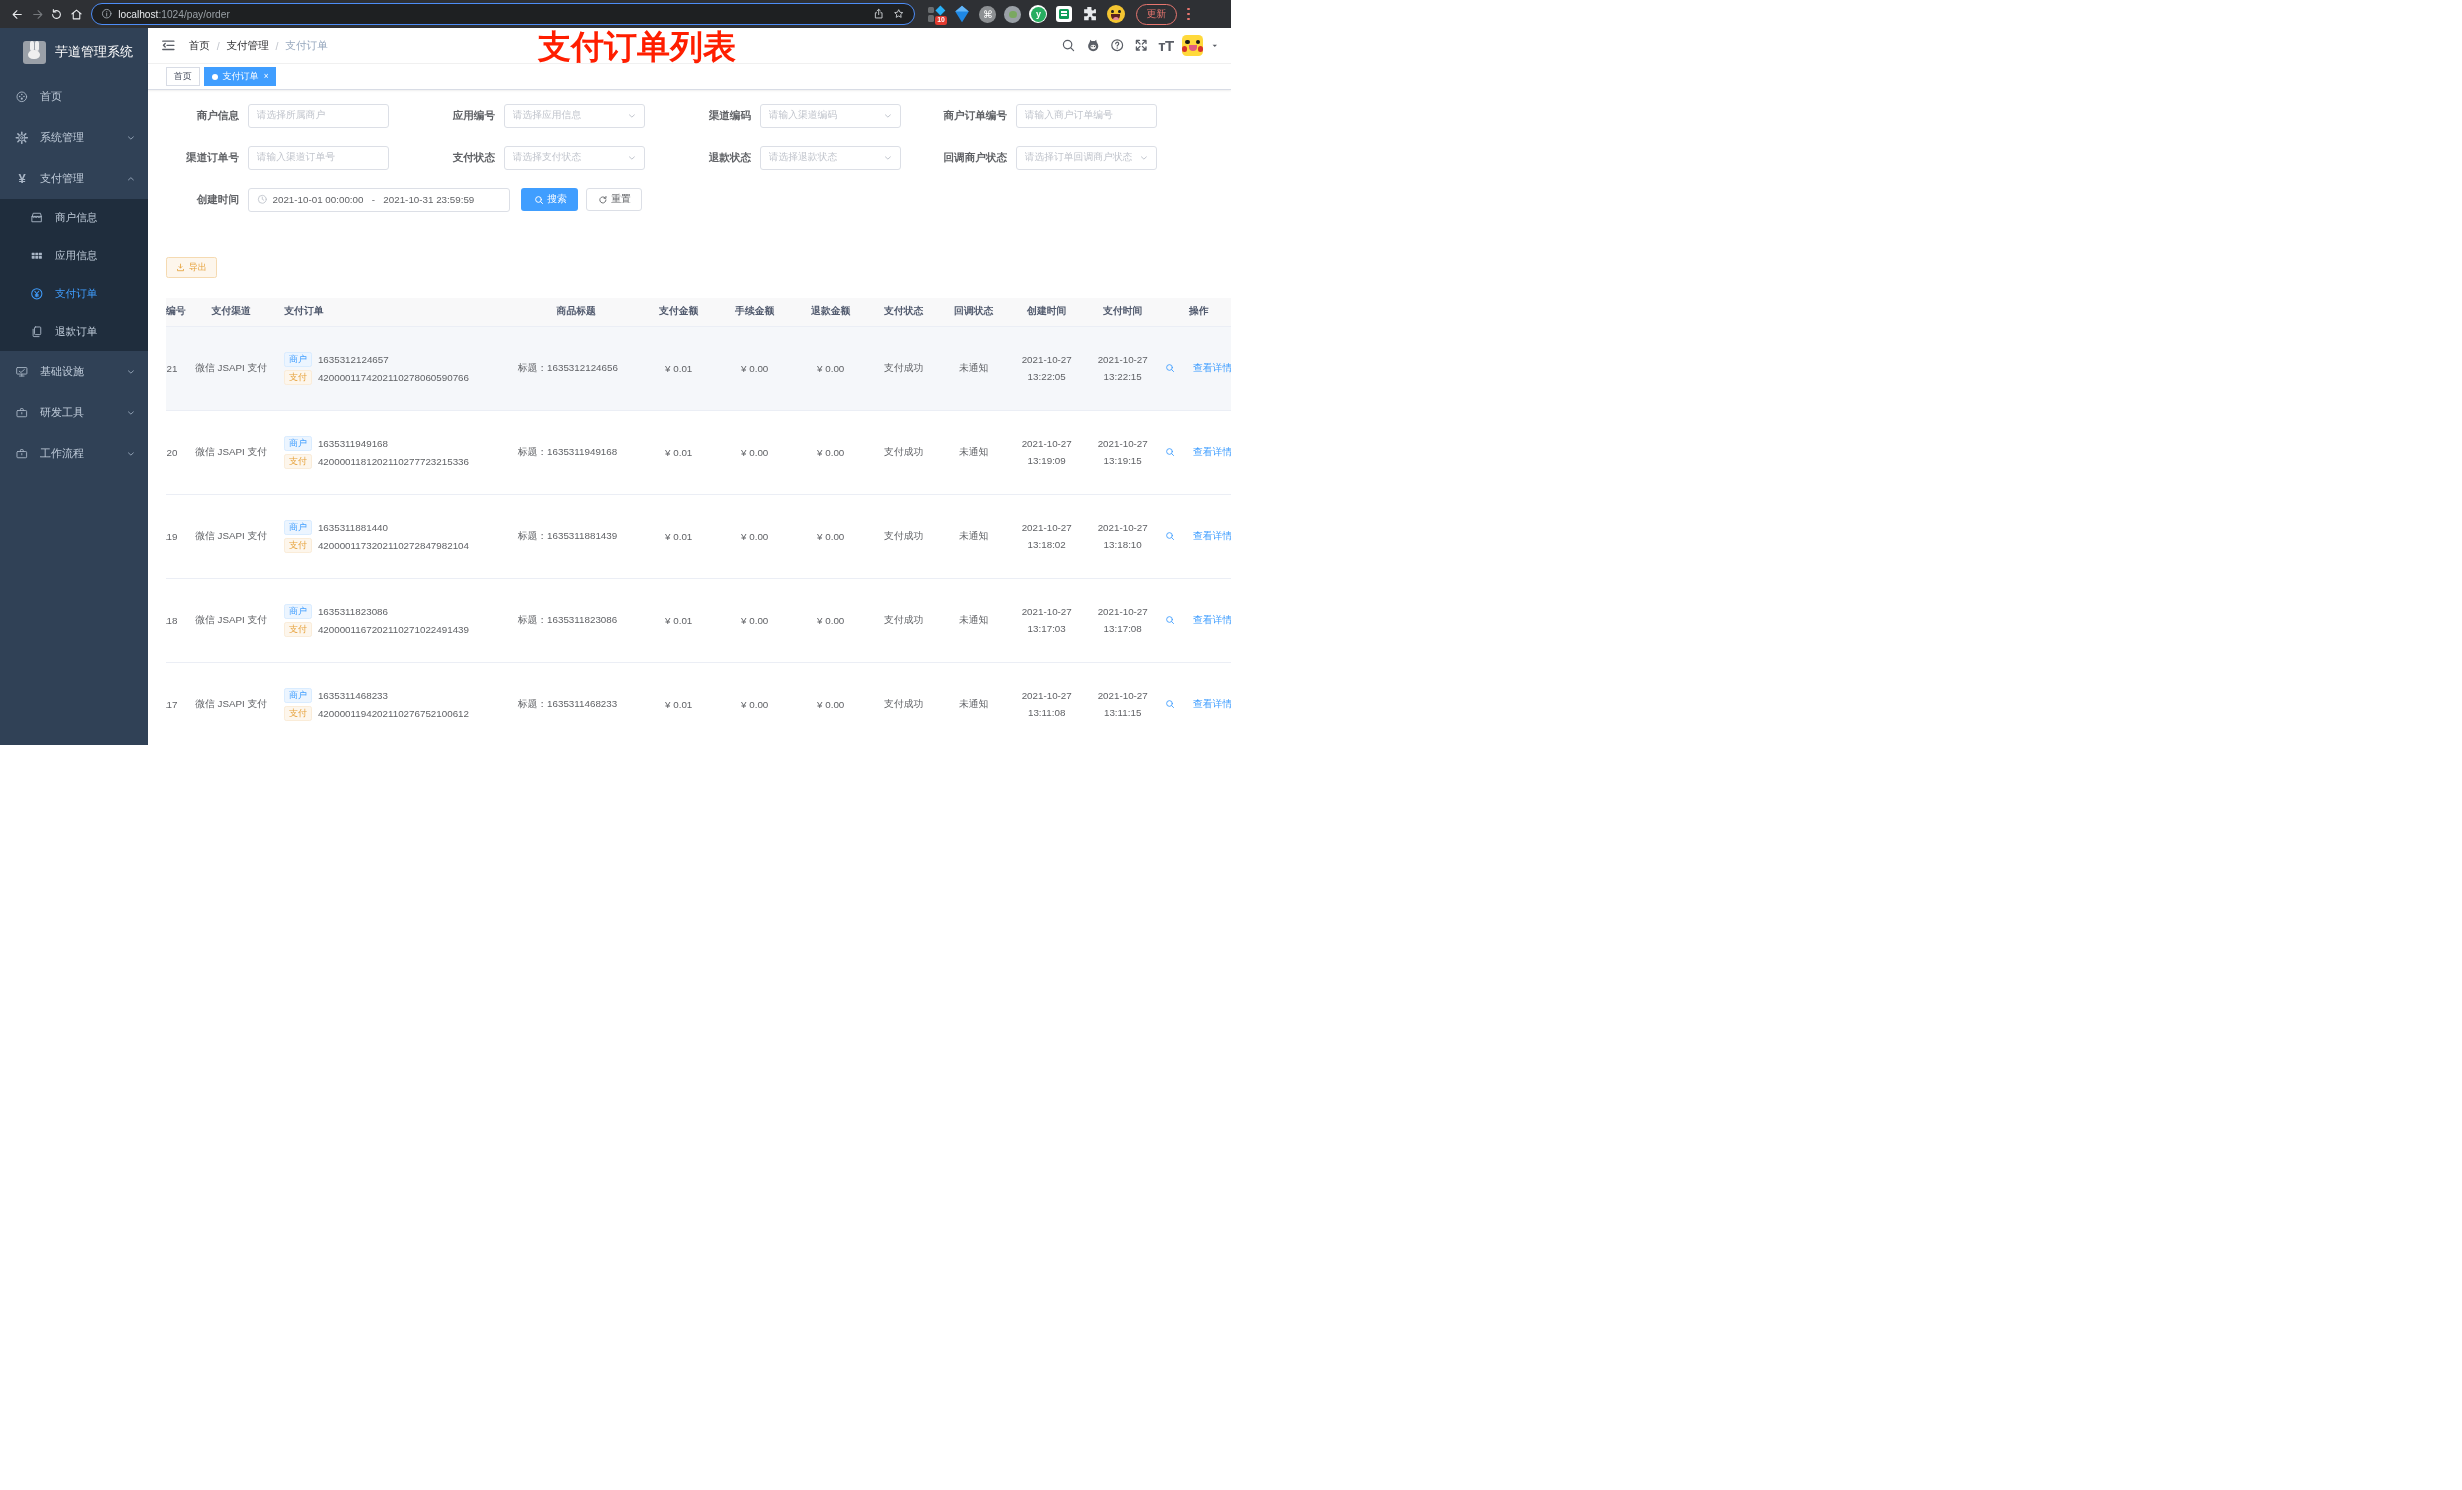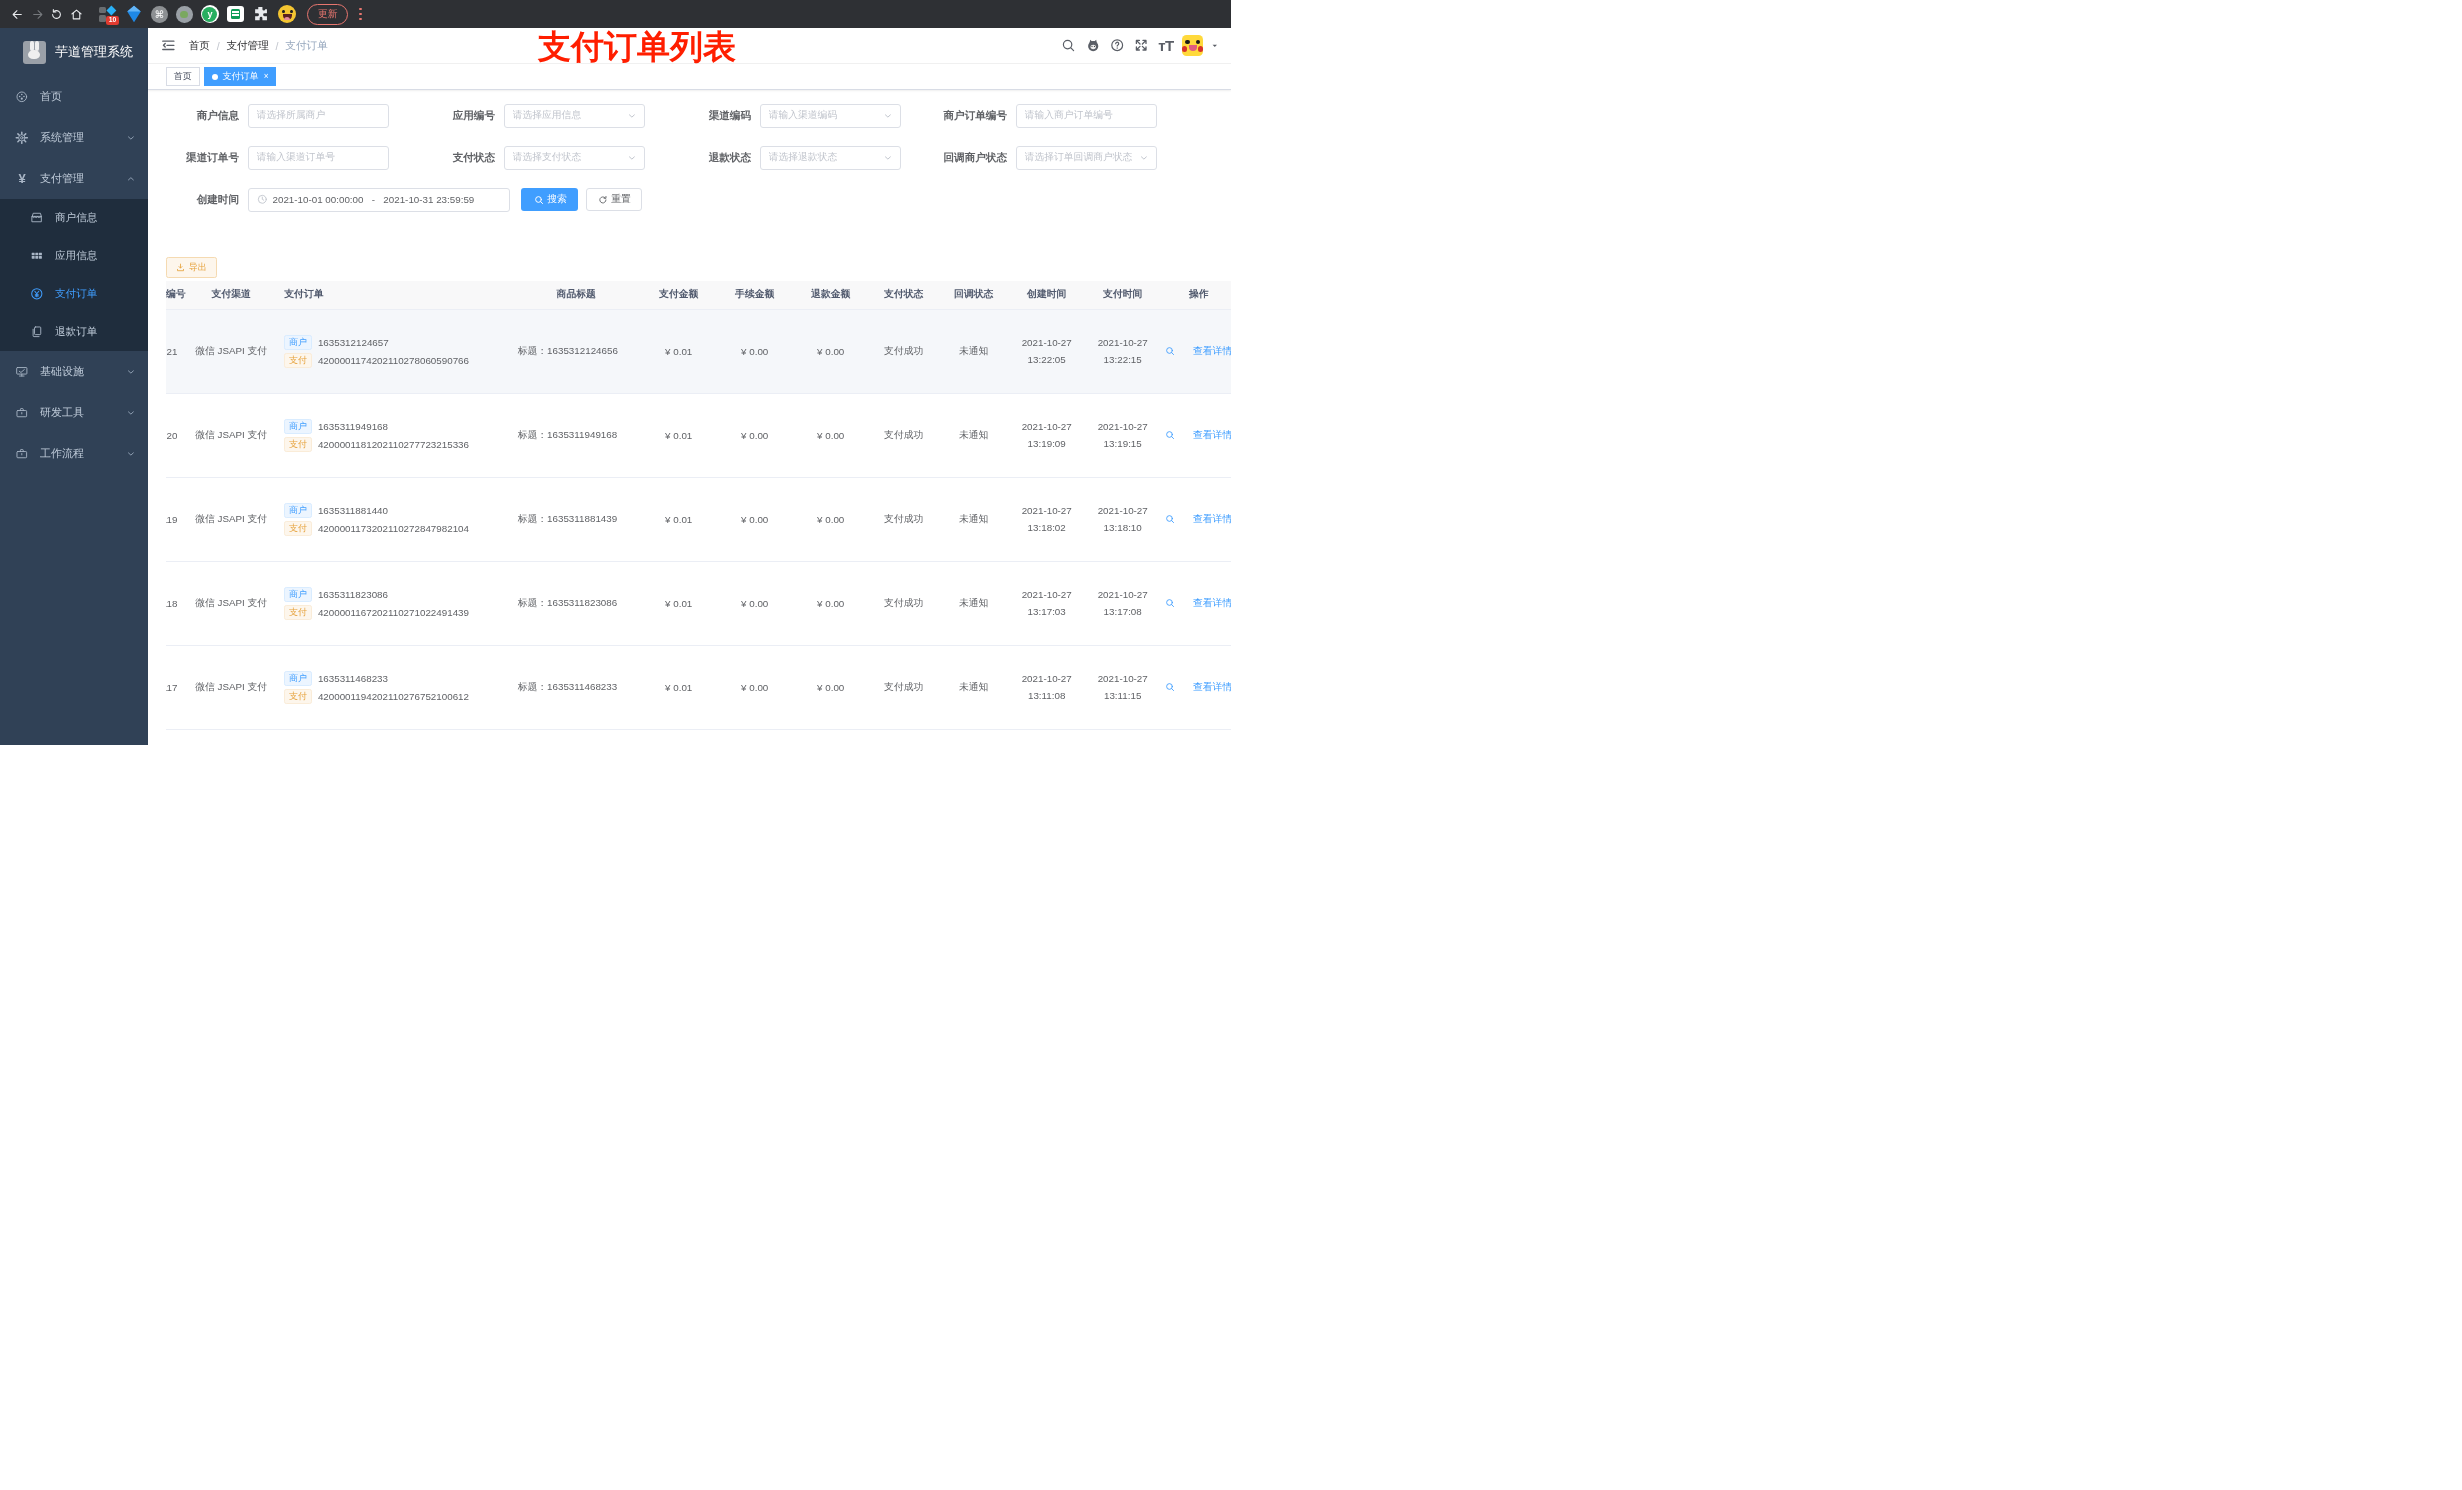--- a/index.html
+++ b/index.html
@@ -115,21 +115,21 @@
   .btn { height:23.5px; border-radius:3px; display:inline-flex; align-items:center; gap:3.8px; font-size:9.8px;
     padding:0 10.6px; cursor:pointer; border:0.8px solid transparent; white-space:nowrap; }
   .btn svg { width:9.8px; height:9.8px; }
   .btn-search { background:#409eff; color:#fff; margin-left:10.6px;padding-left:12px; }
   .btn-reset { background:#fff; color:#606266; border-color:#dcdfe6; margin-left:7.6px; }
   .btn-export { margin-top:27px; height:21px; padding:0 9px; font-size:9px; color:#e6a23c; background:#fdf6ec;
     border:0.8px solid #f5dab1; border-radius:2.3px; display:inline-flex; align-items:center; gap:3.8px; cursor:pointer; }
   .btn-export svg { width:9px; height:9px; }
 
   
-  .table-wrap { margin-top:3px; width:1065px; overflow:hidden; }
+  .table-wrap { margin-top:20px; width:1065px; overflow:hidden; }
   table { border-collapse:collapse; table-layout:fixed; width:1068px; font-size:9.8px; color:#606266; }
   thead th { height:29px; background:#f8f8f9; color:#515a6e; font-weight:600; text-align:center;
     border-bottom:0.8px solid #ebeef5; padding:0; white-space:nowrap; }
   th.al, td.al { text-align:left; }
   th.col-order, td.col-order { padding-left:7.6px; }
   td.col-title { padding-left:6px; }
   tbody td { height:84px; border-bottom:0.8px solid #ebeef5; text-align:center; vertical-align:middle; padding:0; }
   tr.hover td { background:#f5f7fa; }
   .id-clip { width:11.4px; overflow:hidden; direction:rtl; white-space:nowrap; }
   .order-line { display:flex; align-items:center; gap:6px; margin:3.8px 0; }
@@ -159,20 +159,42 @@
         <path d="M4.8 12a7.2 7.2 0 1 0 2-5"></path>
         <path d="M6.2 2.8v4.6h4.6"></path>
       </svg>
   </span>
   <span class="nav-ic">
     <svg viewBox="0 0 24 24" fill="none" stroke="currentColor" stroke-width="2" stroke-linecap="round" stroke-linejoin="round">
         <path d="M3.5 11 12 4l8.5 7"></path>
         <path d="M6 9.5V20h12V9.5"></path>
       </svg>
   </span>
+  <div class="url-bar">
+    <span class="info-ic">
+      <svg viewBox="0 0 24 24" fill="none" stroke="currentColor" stroke-width="2" stroke-linecap="round">
+          <circle cx="12" cy="12" r="9"></circle>
+          <path d="M12 7.5v.5M12 11v6"></path>
+        </svg>
+    </span>
+    <span class="url-text"><span class="url-host">localhost</span><span class="url-rest">:1024/pay/order</span></span>
+    <span class="urlbar-right">
+      <span>
+        <svg viewBox="0 0 24 24" fill="none" stroke="currentColor" stroke-width="2" stroke-linecap="round" stroke-linejoin="round">
+            <path d="M12 3v11M8.5 6 12 2.8 15.5 6"></path>
+            <path d="M7.5 10H5v11h14V10h-2.5"></path>
+          </svg>
+      </span>
+      <span>
+        <svg viewBox="0 0 24 24" fill="none" stroke="currentColor" stroke-width="2" stroke-linejoin="round">
+            <path d="M12 3.5l2.6 5.4 5.9.8-4.3 4.1 1 5.9-5.2-2.9-5.2 2.9 1-5.9L3.5 9.7l5.9-.8z"></path>
+          </svg>
+      </span>
+    </span>
+  </div>
   <div class="ext-row">
     <span class="ext">
       <i class="ext-sq" style="top:1.5px"></i>
         <i class="ext-sq" style="top:9.8px"></i>
         <i class="ext-diamond"></i>
       <span class="ext-badge">10</span>
     </span>
     <span class="ext">
       <svg viewBox="0 0 24 24">
           <polygon points="12,1 21,8.5 12,23 3,8.5" fill="#1e88e5"></polygon>

